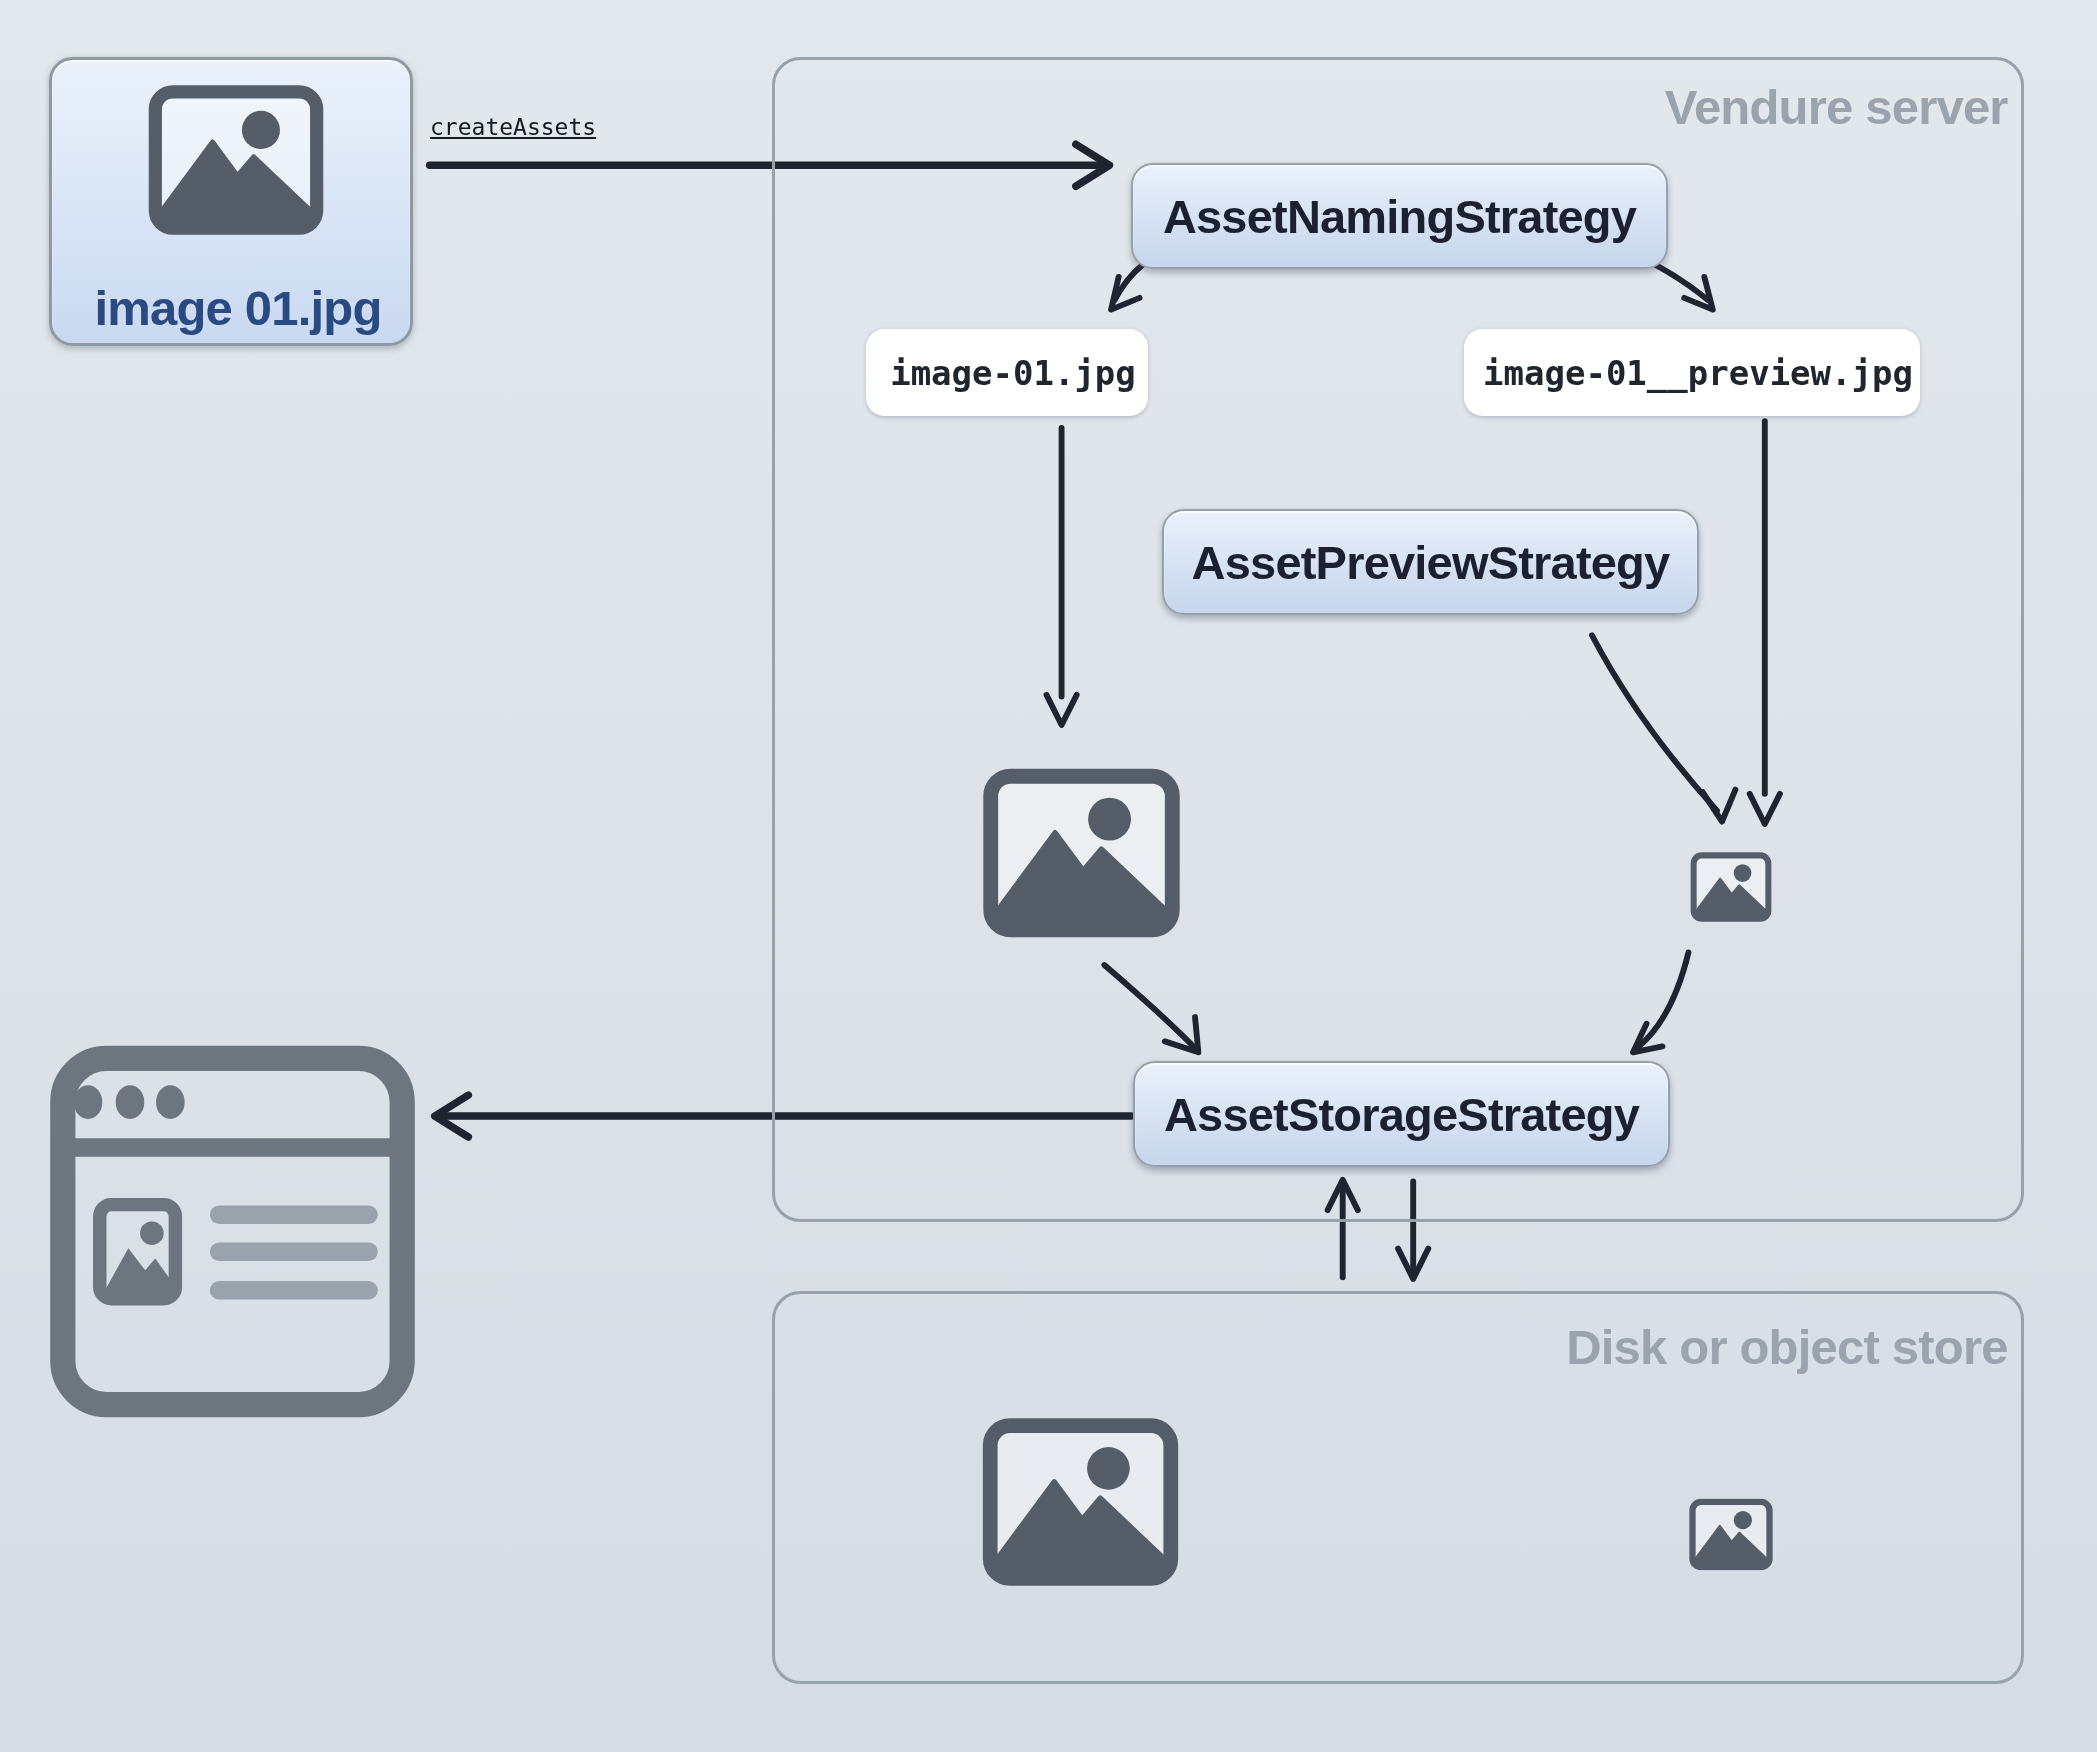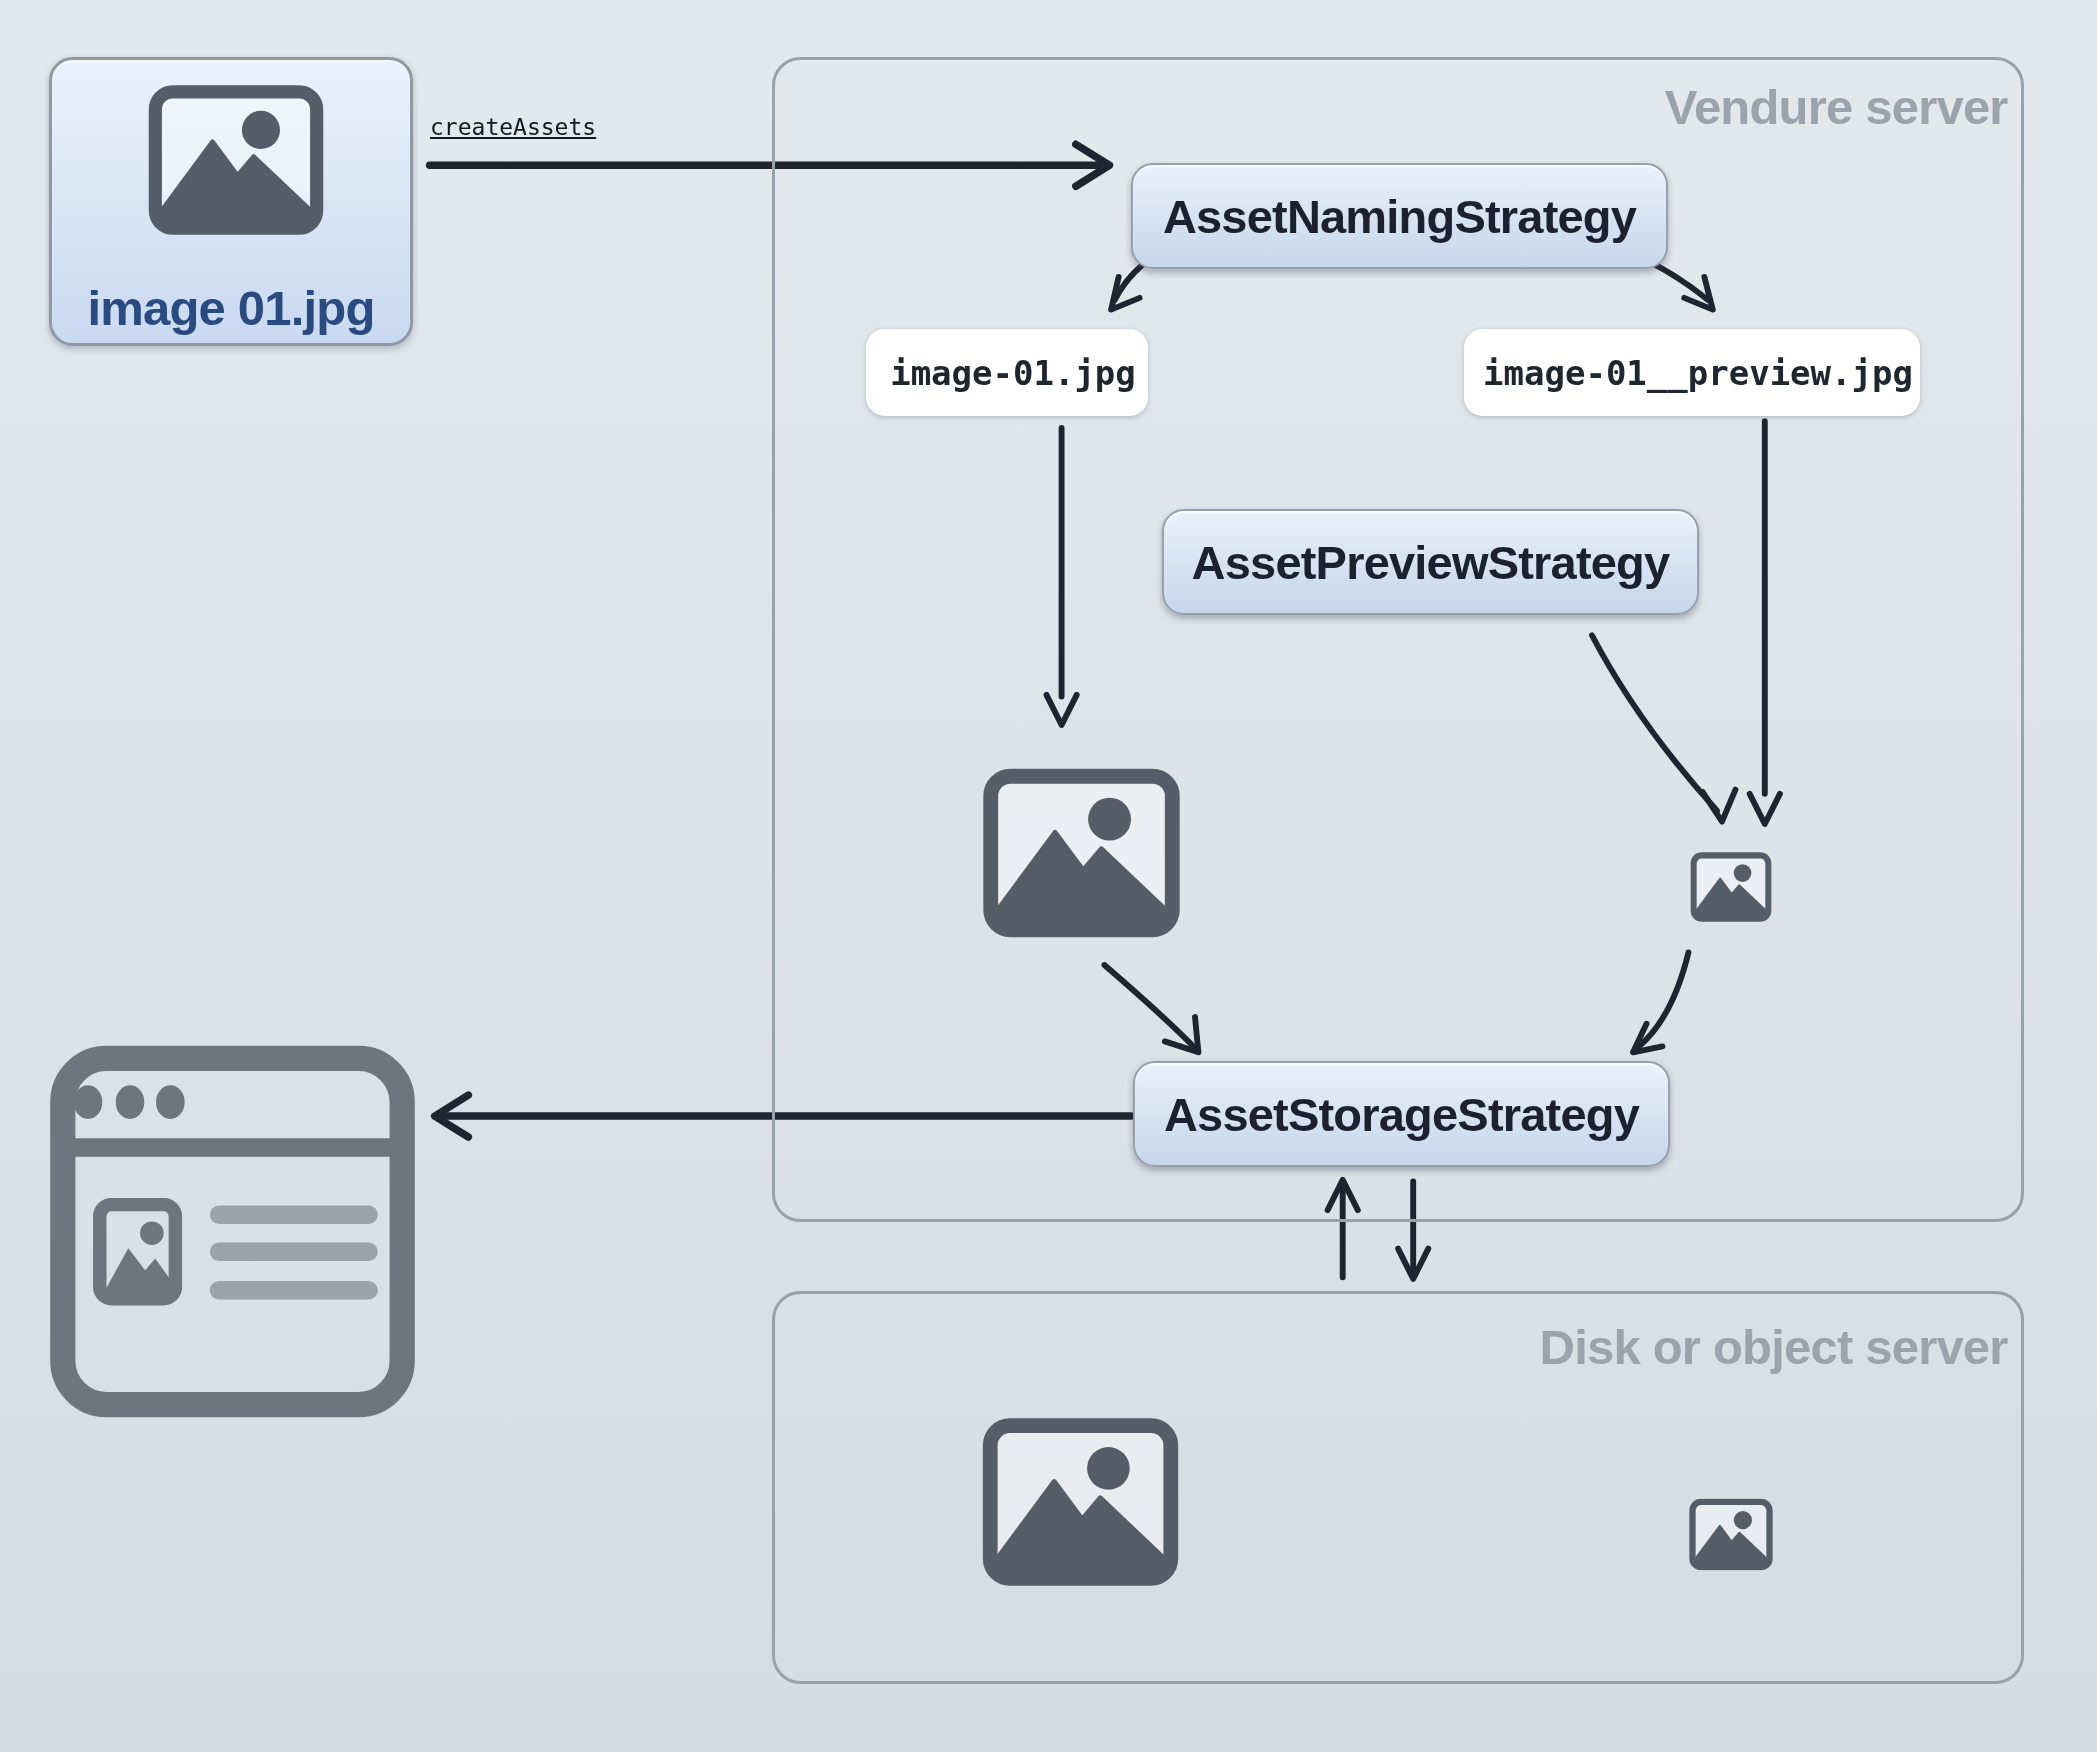--- a/index.html
+++ b/index.html
@@ -17,21 +17,21 @@
   
   .file-card{
     position:absolute;left:49px;top:57px;width:364px;height:289px;
     border:3.4px solid #8f99a4;border-radius:23.5px;box-sizing:border-box;
     background:linear-gradient(180deg,#eaf1fb 0%,#dce7f6 45%,#c9d9f0 100%);
     box-shadow:0 2.5px 5.9px rgba(80,90,110,.35), inset 0 1.7px 1.7px rgba(255,255,255,.8);
   }
   .file-card .photo-icon{position:absolute;left:96px;top:22.7px;width:176px;height:154px;color:#555e68;}
   .file-card-label{
     position:absolute;left:0;top:220px;width:100%;text-align:center;
-    font-size:49px;font-weight:bold;color:#2a4b82;letter-spacing:-0.8px;
+    font-size:49px;font-weight:bold;color:#2a4b82;letter-spacing:-0.8px;padding-left:7px;
   }
 
   
   .panel{
     position:absolute;border:3.4px solid #98a2ab;border-radius:28.5px;box-sizing:border-box;
     background:transparent;
   }
   .panel.vendure{left:772px;top:57px;width:1252px;height:1165px;}
   .panel.disk{left:772px;top:1291px;width:1252px;height:393px;}
   .panel-title{
@@ -172,21 +172,21 @@
       <path d="M32 148 L47 121 L57 134 L63 127 L73 141 L73 148 Z" fill="currentColor"></path>
     </g>
     <g stroke="#9aa3ac" stroke-width="11" stroke-linecap="round">
       <line x1="101" y1="101" x2="190" y2="101"></line>
       <line x1="101" y1="123" x2="190" y2="123"></line>
       <line x1="101" y1="146" x2="190" y2="146"></line>
     </g>
   </svg>
 
   <div class="panel disk">
-    <div class="panel-title">Disk or object server</div>
+    <div class="panel-title">Disk or object store</div>
   </div>
 
   <svg class="photo-icon abs" viewBox="0 0 120 103" style="left:982px;top:1416px;width:197px;height:172px;color:#555e68;">
     <use href="#photo-icon"></use>
   </svg>
   <svg class="photo-icon abs" viewBox="0 0 120 103" style="left:1689px;top:1498px;width:84px;height:73px;color:#555e68;">
     <use href="#photo-icon"></use>
   </svg>
 
 </div>

